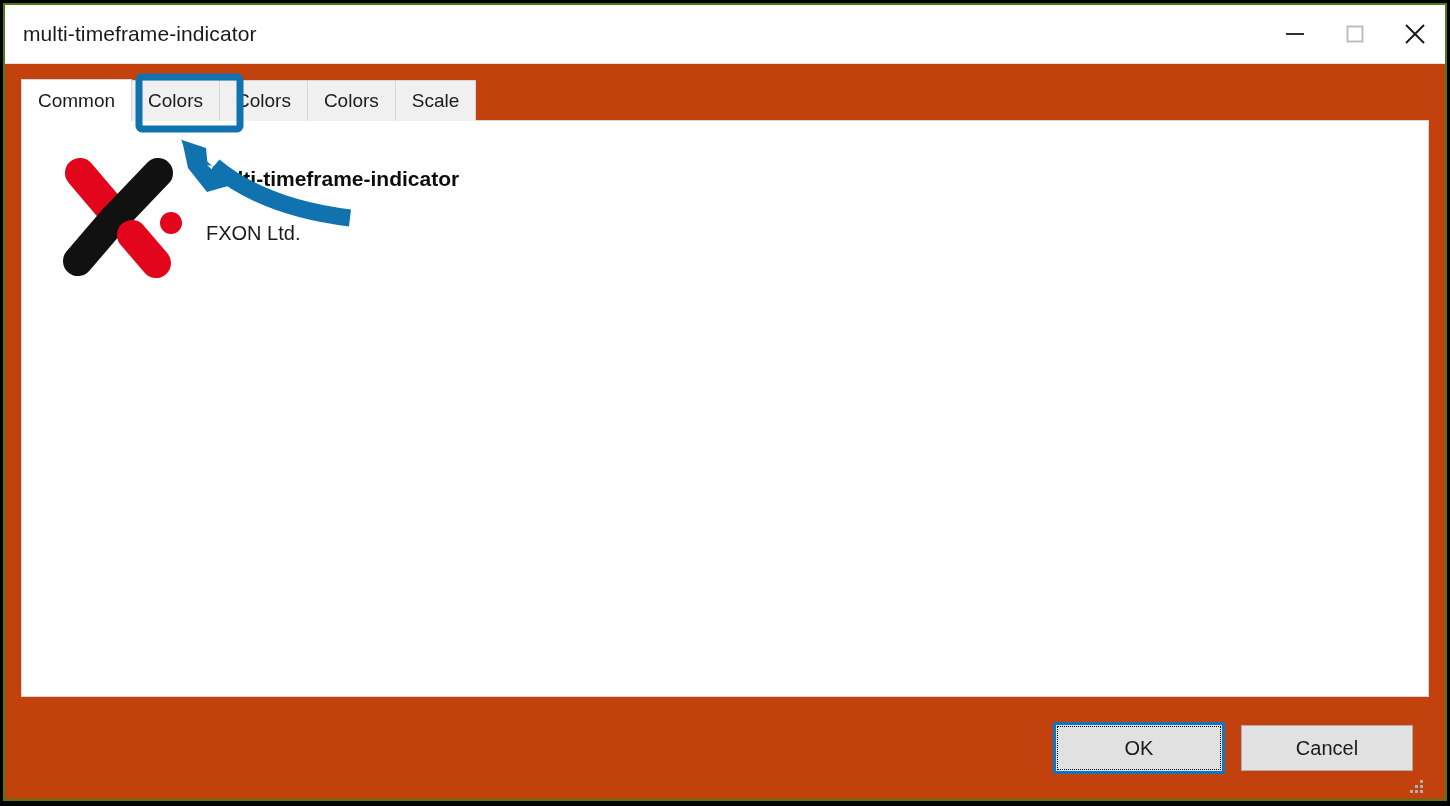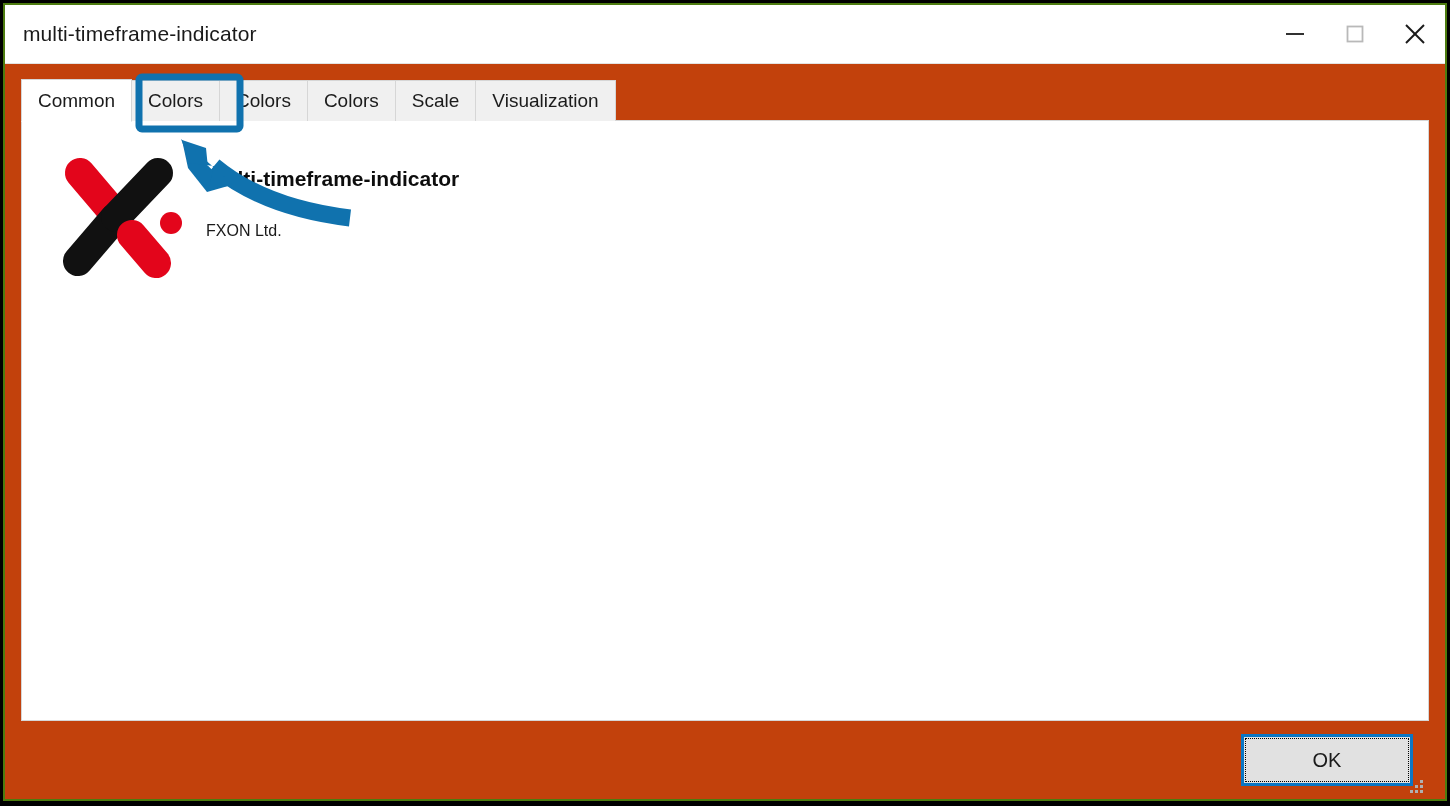--- a/index.html
+++ b/index.html
@@ -164,40 +164,40 @@
     margin-bottom: 31px;
     white-space: nowrap;
   }
   .about-url {
     font-size: 20px;
     color: #1a1a1a;
     margin-bottom: 31px;
     white-space: nowrap;
   }
   .about-company {
-    font-size: 16px;
+    font-size: 20px;
     color: #1a1a1a;
     white-space: nowrap;
   }
 
   
   #annotation {
     position: absolute;
     left: 0;
     top: 0;
     width: 1450px;
     height: 806px;
     pointer-events: none;
     z-index: 50;
   }
 
   
   .footer {
     flex: 0 0 auto;
-    height: 78px;
+    height: 102px;
     display: flex;
     align-items: center;
     justify-content: flex-end;
     padding: 0 16px 0 0;
     box-sizing: border-box;
     position: relative;
   }
   .btn {
     width: 172px;
     height: 46px;
@@ -302,23 +302,20 @@
           </div>
 
           <div class="tab">
             <span>Colors</span>
           </div>
 
           <div class="tab">
             <span>Scale</span>
           </div>
 
-          <div class="tab">
-            <span>Visualization</span>
-          </div>
 
           <div class="tab-spacer"></div>
         </div>
 
         <div class="tabpage">
 
           <div class="about">
 
             <div class="logo">
               <svg width="130" height="135" viewBox="0 0 130 135">
@@ -346,20 +343,23 @@
         </div>
       </div>
 
       <div class="footer">
 
         <div class="btn default">
           <span class="focusring"></span>
           <span>OK</span>
         </div>
 
+        <div class="btn">
+          <span>Cancel</span>
+        </div>
 
 
         <div class="grip">
           <i style="right:0px;bottom:0px;"></i>
           <i style="right:5px;bottom:0px;"></i>
           <i style="right:10px;bottom:0px;"></i>
           <i style="right:0px;bottom:5px;"></i>
           <i style="right:5px;bottom:5px;"></i>
           <i style="right:0px;bottom:10px;"></i>
         </div>

